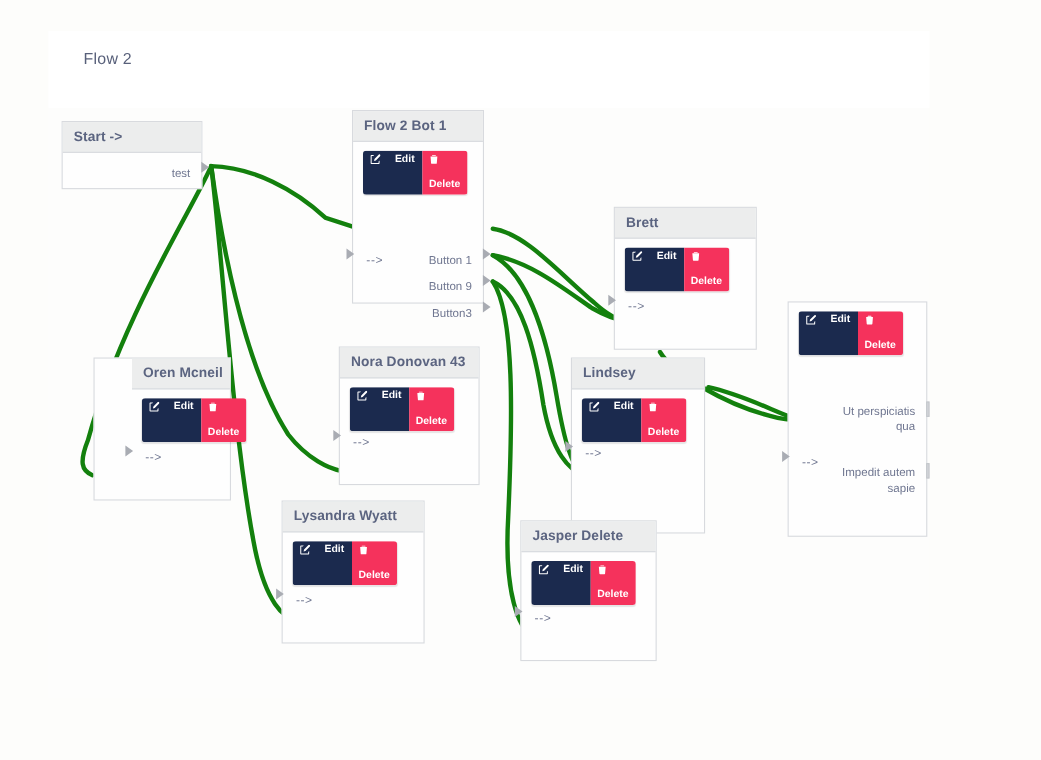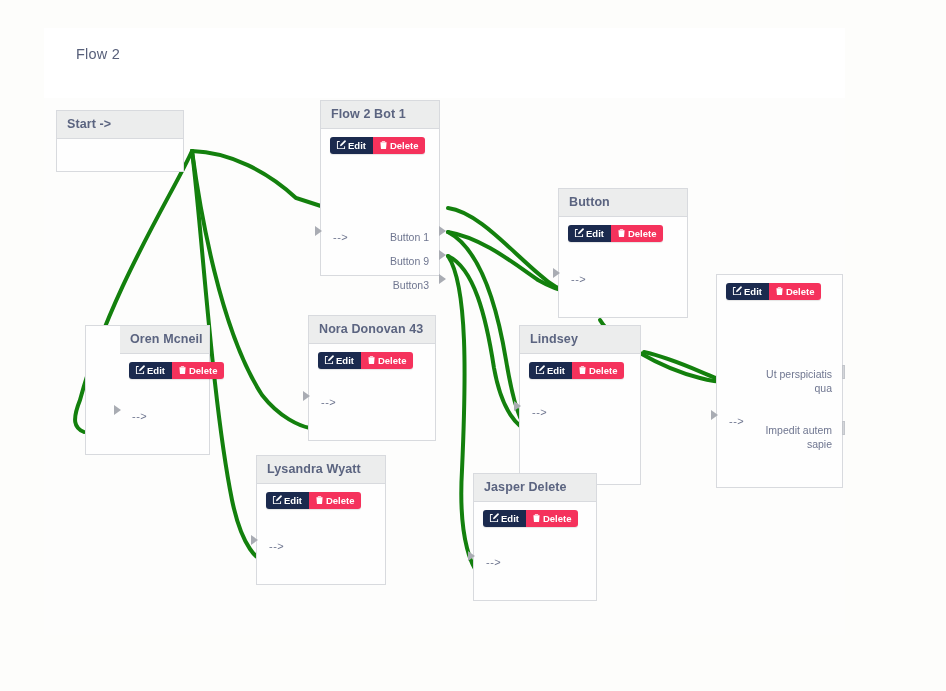--- a/index.html
+++ b/index.html
@@ -82,32 +82,32 @@
     position: absolute;
     left: 9px;
     top: 8px;
     display: flex;
     border-radius: 3px;
     overflow: hidden;
     box-shadow: 0 1px 1px rgba(0,0,0,.10);
   }
   .btn {
     display: flex;
-    align-items: flex-end;
-    gap: 2px;
+    align-items: flex-start;
+    gap: 13px;
     font-size: 9.5px;
     font-weight: bold;
     padding: 3px 7px 4px 6px;
     color: #ffffff;
     line-height: 1;
     white-space: nowrap;
     cursor: pointer;
   }
   .btn-edit { background: #1b2a4e; }
-  .btn-delete { background: #f5325c; }
+  .btn-delete { background: #f5325c; flex-direction: column; }
   .btn svg { display: block; }
   
   .port-row {
     position: relative;
     height: 22px;
     line-height: 22px;
   }
   .port-in-label {
     position: absolute;
     left: 12px;
@@ -175,20 +175,26 @@
       <path d="M 448 232 C 478 248 496 300 506 360 C 514 408 522 428 530 431" fill="none" stroke="#13800d" stroke-width="4" stroke-linecap="round"></path>
       <path d="M 448 256 C 474 268 486 316 494 368 C 502 412 518 428 530 431" fill="none" stroke="#13800d" stroke-width="4" stroke-linecap="round"></path>
       <path d="M 448 256 C 468 286 466 380 462 470 C 458 540 472 572 484 578" fill="none" stroke="#13800d" stroke-width="4" stroke-linecap="round"></path>
       <path d="M 600 320 C 612 340 660 368 700 378 C 714 382 722 382 728 382" fill="none" stroke="#13800d" stroke-width="4" stroke-linecap="round"></path>
       <path d="M 644 352 C 672 358 700 372 716 378 C 722 380 726 381 728 382" fill="none" stroke="#13800d" stroke-width="4" stroke-linecap="round"></path>
     </svg>
 
   <div id="nodes-layer">
       <div class="node" style="left: 56px; top: 110px; width: 128px; height: 62px;">
         <div class="node-header">Start -&gt;</div>
+        <div class="node-body" style="height: 35px;">
+          <div class="port-row" style="position: absolute; left: 0px; right: 0px; top: 8px;">
+            <span class="tri tri-out"></span>
+            <span class="port-out-label">test</span>
+          </div>
+        </div>
       </div>
       <div class="node" style="left: 320px; top: 100px; width: 120px; height: 176px;">
         <div class="node-header">Flow 2 Bot 1</div>
         <div class="node-body" style="height: 149px;">
           <div class="btn-group">
             <div class="btn btn-edit">
               <svg width="10" height="10" viewBox="0 0 16 16" fill="#fff">
                 <path d="M14.5 9.3v4.2a1 1 0 0 1-1 1H2.5a1 1 0 0 1-1-1V2.5a1 1 0 0 1 1-1h4.2L5.2 3H3v10h10V10.8z"></path>
                 <path d="M15.2.9a1.2 1.2 0 0 0-1.7 0L7.1 7.3 6.4 10l2.7-.7 6.4-6.4a1.2 1.2 0 0 0 0-1.7z"></path>
               </svg>
@@ -214,21 +220,21 @@
             <span class="tri tri-out"></span>
             <span class="port-out-label">Button 9</span>
           </div>
           <div class="port-row" style="position: absolute; left: 0px; right: 0px; top: 145px;">
             <span class="tri tri-out"></span>
             <span class="port-out-label">Button3</span>
           </div>
         </div>
       </div>
       <div class="node" style="left: 558px; top: 188px; width: 130px; height: 130px;">
-        <div class="node-header">Button</div>
+        <div class="node-header">Brett</div>
         <div class="node-body" style="height: 103px;">
           <div class="btn-group">
             <div class="btn btn-edit">
               <svg width="10" height="10" viewBox="0 0 16 16" fill="#fff">
                 <path d="M14.5 9.3v4.2a1 1 0 0 1-1 1H2.5a1 1 0 0 1-1-1V2.5a1 1 0 0 1 1-1h4.2L5.2 3H3v10h10V10.8z"></path>
                 <path d="M15.2.9a1.2 1.2 0 0 0-1.7 0L7.1 7.3 6.4 10l2.7-.7 6.4-6.4a1.2 1.2 0 0 0 0-1.7z"></path>
               </svg>
               <span>Edit</span>
             </div>
             <div class="btn btn-delete">

